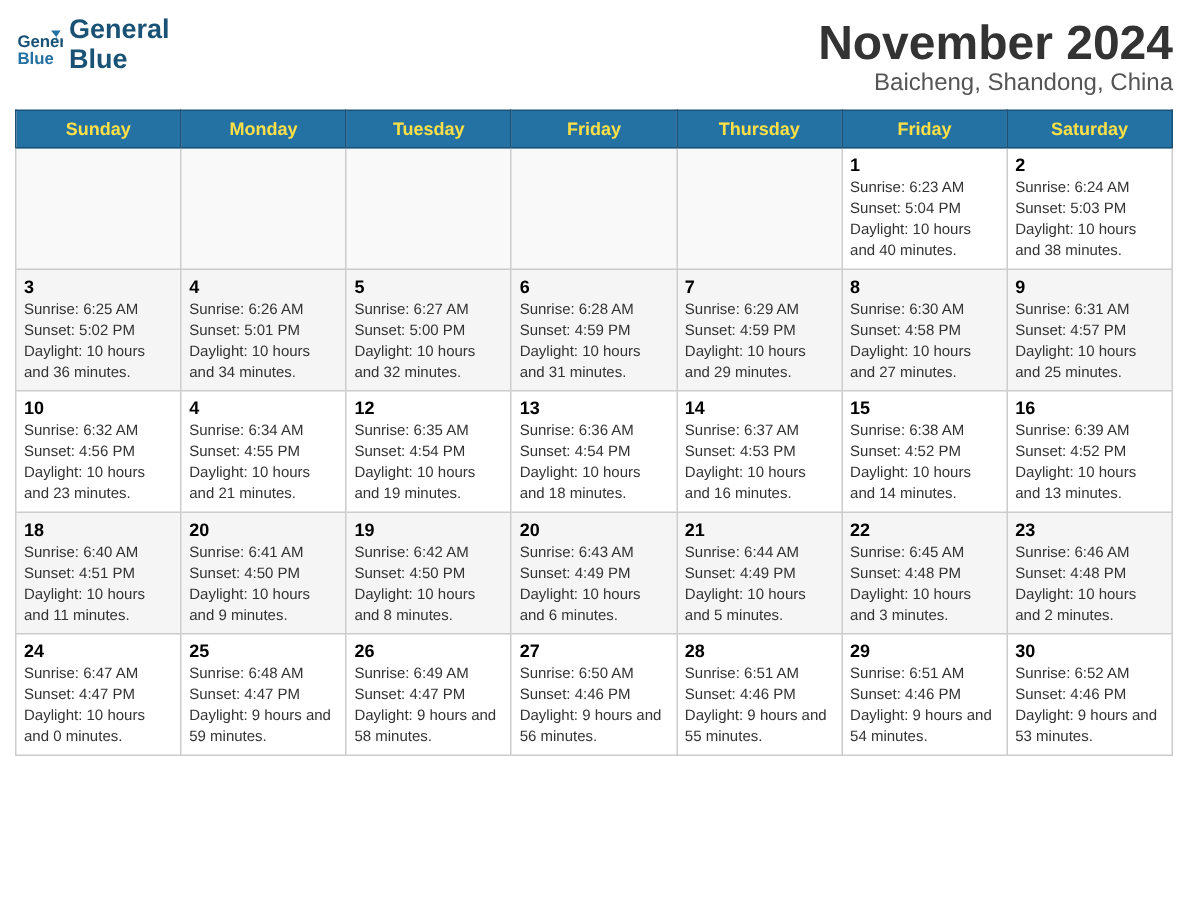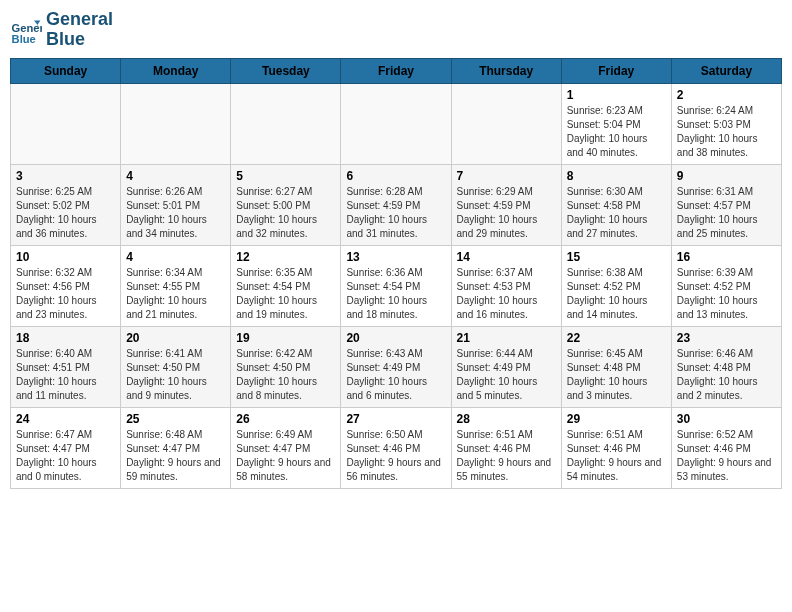--- a/index.html
+++ b/index.html
@@ -43,21 +43,21 @@
       font-size: 16px;
       color: #555;
     }
     .calendar {
       width: 100%;
       border-collapse: collapse;
       font-size: 11px;
     }
     .calendar thead th {
       background-color: #2471a3;
-      color: #000000;
+      color: #fde047;
       text-align: center;
       padding: 5px 4px;
       font-size: 12px;
       border: 1px solid #1a5276;
     }
     .calendar tbody td {
       vertical-align: top;
       border: 1px solid #ccc;
       padding: 4px 5px;
       width: 110px;
@@ -91,20 +91,24 @@
       <text x="2" y="22" font-size="14" font-weight="bold" fill="#1a5276">General</text>
       <text x="2" y="36" font-size="14" font-weight="bold" fill="#2471a3">Blue</text>
       <polygon points="30,8 38,18 34,14 38,8" fill="#2471a3"></polygon>
       <polygon points="32,4 40,12 36,8" fill="#5dade2"></polygon>
     </svg>
     <div>
       <div class="logo-text">General</div>
       <div class="logo-text">Blue</div>
     </div>
   </div>
+  <div class="title-block">
+    <div class="month-title">November 2024</div>
+    <div class="location-title">Baicheng, Shandong, China</div>
+  </div>
 </div>
 
 <table class="calendar">
   <thead>
     <tr>
       <th>Sunday</th>
       <th>Monday</th>
       <th>Tuesday</th>
       <th>Friday</th>
       <th>Thursday</th>

